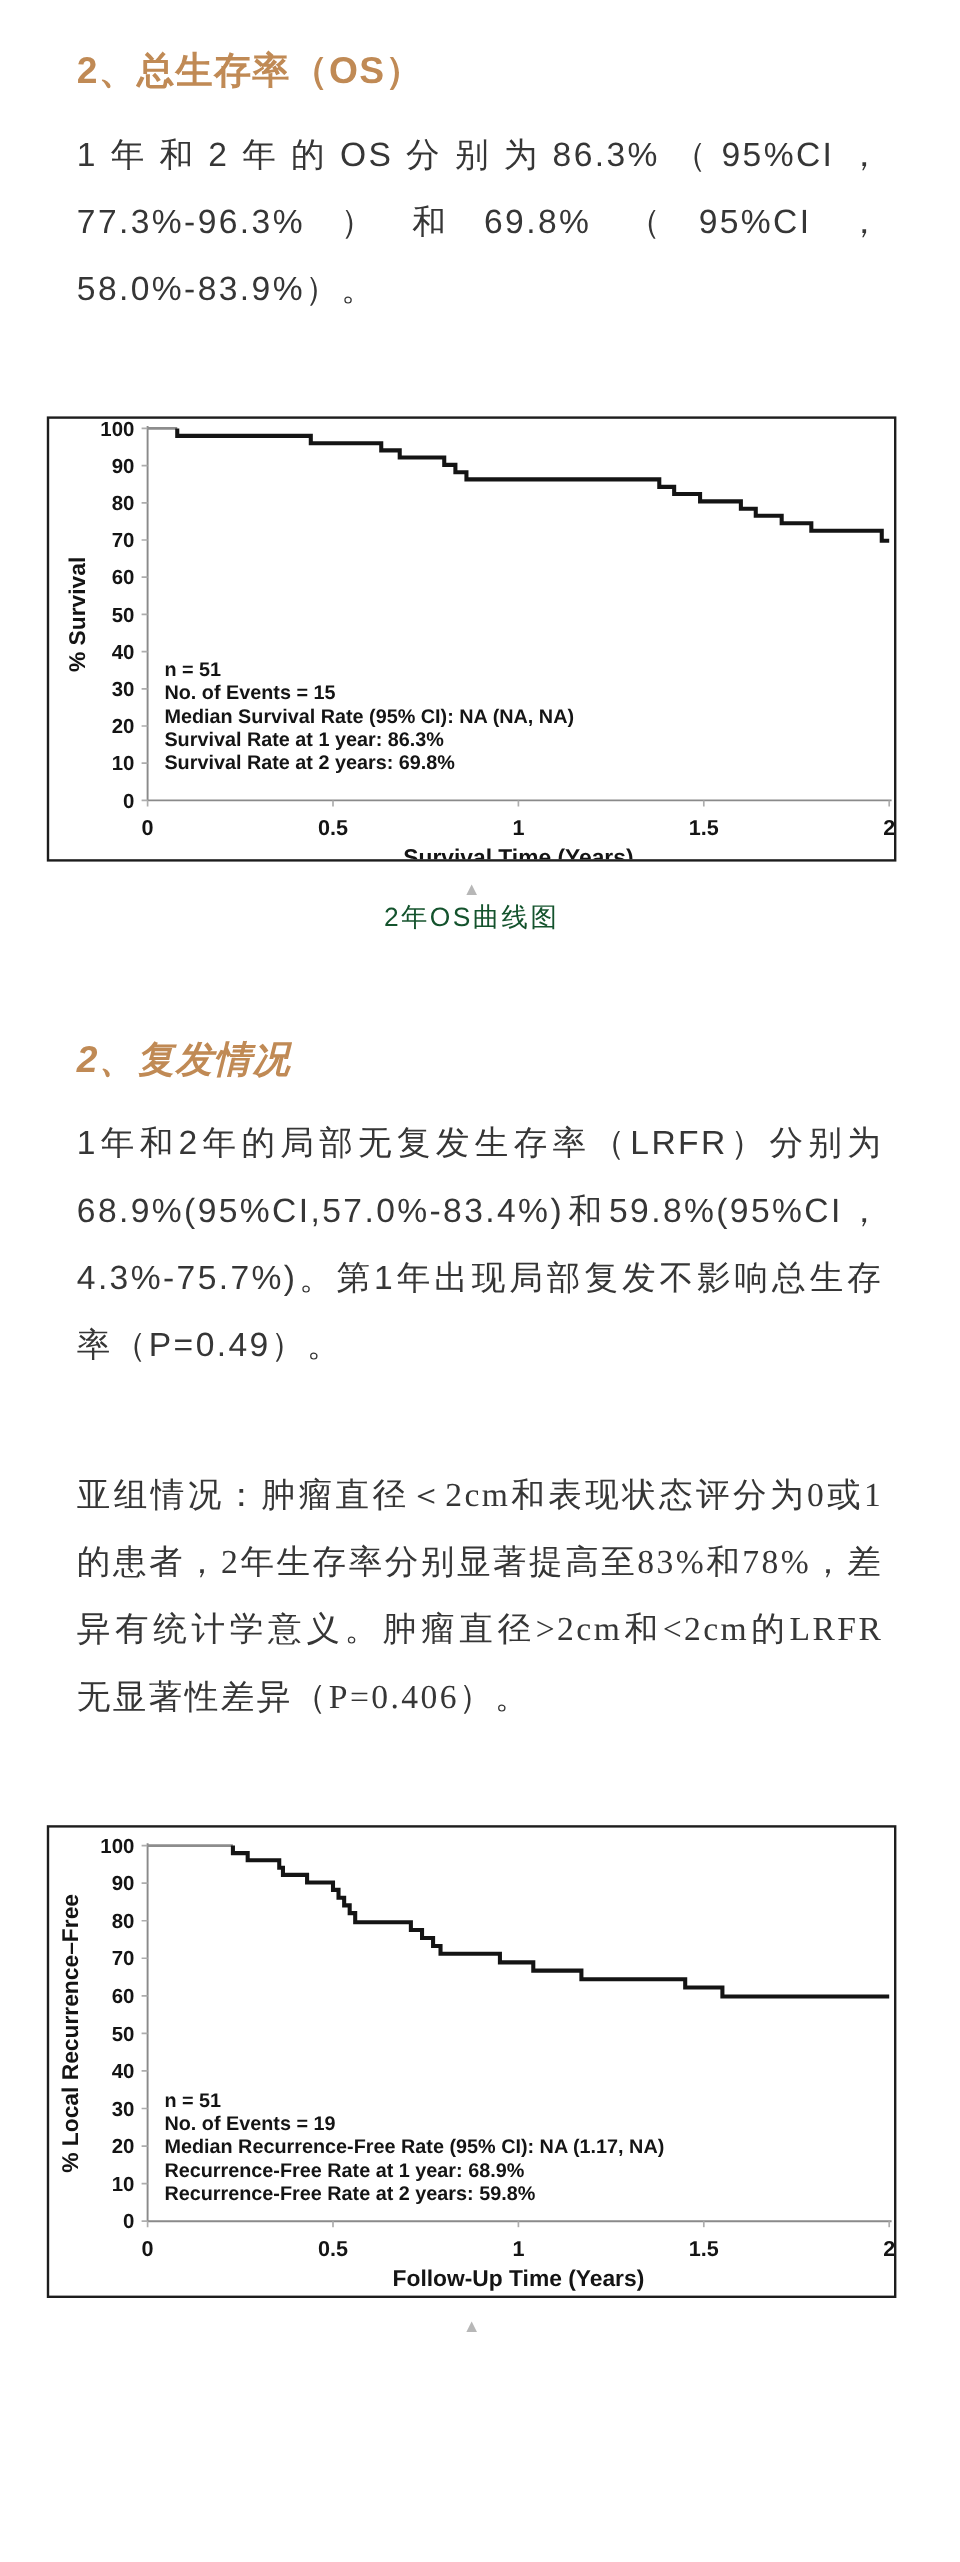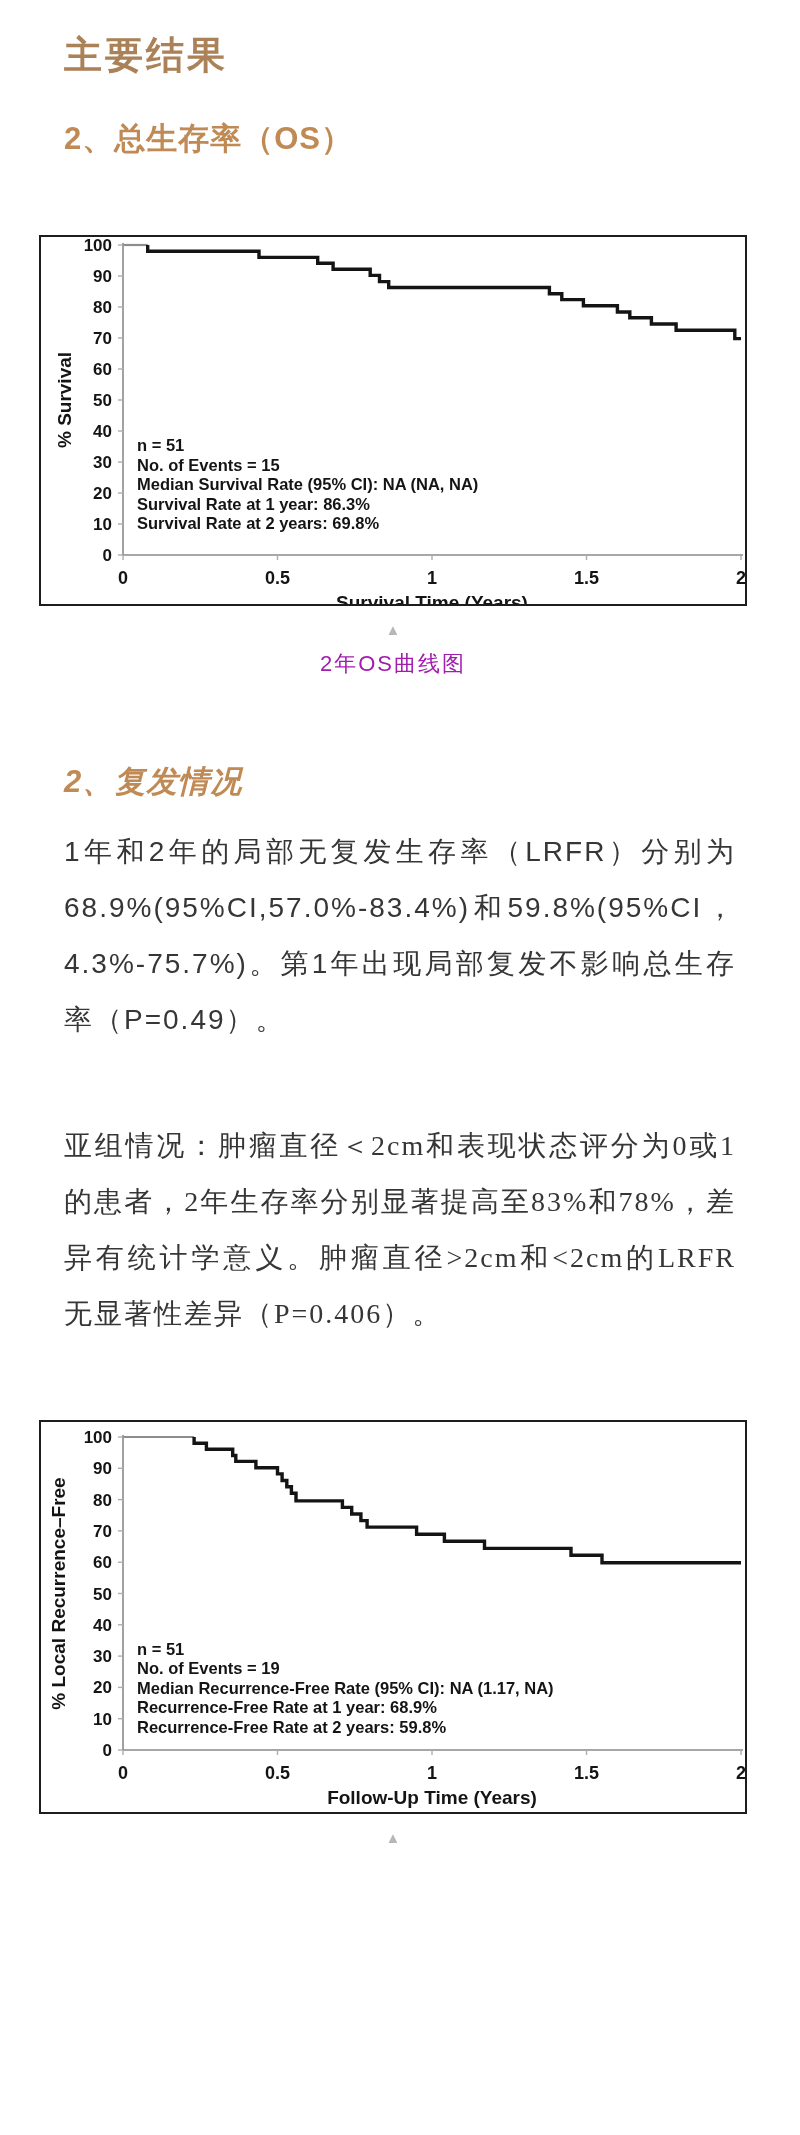--- a/index.html
+++ b/index.html
@@ -30,33 +30,33 @@
     border:2px solid #1d1d1d;background:#fff;width:704px;
   }
   .chart-frame svg{display:block;}
   .chart-frame text{font-family:"Liberation Sans",sans-serif;font-weight:bold;fill:#141414;}
   .caption-block{text-align:center;margin-top:16px;}
   .caption-arrow{
     display:block;font-size:15px;line-height:15px;color:#b7b7b7;
     font-style:normal;
   }
   .figure-caption{
-    display:block;font-size:22px;color:#a21caf;margin-top:12px;
+    display:block;font-size:22px;color:#14532d;margin-top:1px;
     letter-spacing:2px;
   }
 </style>
 </head>
 <body>
 
 <div class="page">
 
-  <h1 class="page-title">主要结果</h1>
 
   <section>
     <h2 class="section-heading first">2、总生存率（OS）</h2>
+    <p class="body-text">1年和2年的OS分别为86.3%（95%CI，77.3%-96.3%）和69.8%（95%CI，58.0%-83.9%）。</p>
 
     <figure>
       <div class="chart-frame">
         <svg id="chart-0" xmlns="http://www.w3.org/2000/svg" viewBox="0 0 704 367" width="704" height="367">
             <line x1="82" y1="6" x2="82" y2="318" stroke="#8a8a8a" stroke-width="1.6"></line>
             <line x1="82" y1="318" x2="702" y2="318" stroke="#8a8a8a" stroke-width="1.6"></line>
             <line x1="77" y1="318" x2="82" y2="318" stroke="#adadad" stroke-width="1.4"></line>
             <text x="71" y="324" text-anchor="end" font-size="17">0</text>
             <line x1="77" y1="287" x2="82" y2="287" stroke="#adadad" stroke-width="1.4"></line>
             <text x="71" y="293" text-anchor="end" font-size="17">10</text>

